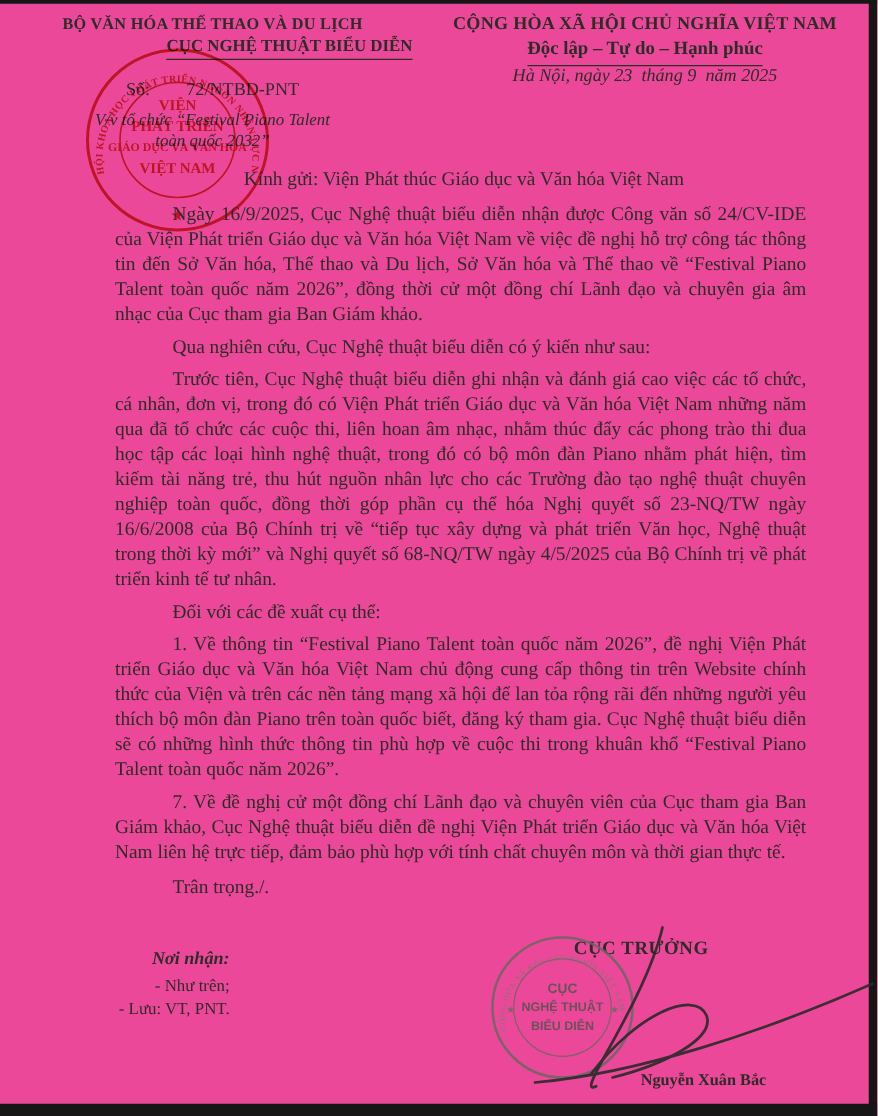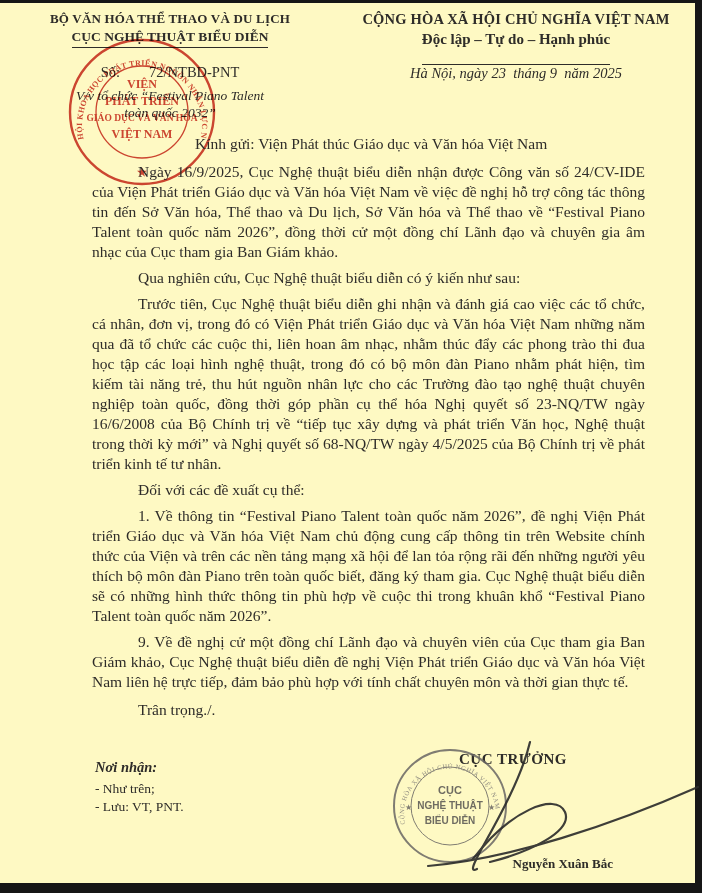--- a/index.html
+++ b/index.html
@@ -1,59 +1,59 @@
 <!DOCTYPE html>
 <html lang="vi"><head>
 <meta charset="utf-8">
 <style>
   html,body{margin:0;padding:0;}
   body{background:#e8e8e8;}
   .page{
     position:relative;
     width:702px;height:893px;
     margin:0 auto;
-    background:#fef9c3;
+    background:#ec4899;
     overflow:hidden;
     font-family:"Liberation Serif","DejaVu Serif",serif;
     color:#2e2c29;
   }
   
   .edge{position:absolute;background:#161616;}
   .edge-top{left:0;top:0;width:702px;height:3px;}
   .edge-right{right:0;top:0;width:7px;height:893px;}
   .edge-bottom{left:0;bottom:0;width:702px;height:10px;}
 
   
   .header{display:flex;padding-top:11px;}
   .header-left{width:320px;text-align:center;padding-left:10px;}
   .header-right{width:372px;text-align:center;}
   .ministry{font-size:13px;font-weight:bold;letter-spacing:.2px;}
-  .department{font-size:13.5px;font-weight:bold;margin-top:2px;}
+  .department{font-size:13.5px;font-weight:bold;margin-top:2px;text-align:right;}
   .department span{display:inline-block;border-bottom:1.4px solid #2e2c29;padding-bottom:2px;}
   .doc-number{font-size:14.5px;margin-top:16px;white-space:pre;}
   .doc-subject{font-size:13.5px;font-style:italic;margin-top:6px;line-height:17px;}
   .national1{font-size:14.5px;font-weight:bold;letter-spacing:.2px;}
   .national2{font-size:15px;font-weight:bold;margin-top:3px;}
-  .national2 span{display:inline-block;border-bottom:1.4px solid #2e2c29;padding-bottom:16px;}
+  .national2 span{display:inline-block;border-bottom:1.4px solid #2e2c29;padding-bottom:4px;}
   .dateline{font-size:14.5px;font-style:italic;white-space:pre;}
 
   
   .stamp-incoming{position:absolute;left:58px;top:28px;mix-blend-mode:multiply;opacity:.92;}
 
   
   .content{position:relative;padding:0 57px 0 92px;margin-top:14px;}
   .kinh-gui{font-size:15.5px;margin-left:103px;margin-bottom:9px;}
   .para{
     font-size:15.5px;line-height:20px;text-align:justify;
     text-indent:46px;margin:0 0 6px 0;
   }
   .closing{margin-top:8px;font-family:Liberation Serif, serif;}
 
   
-  .noi-nhan{position:absolute;left:95px;top:758px;font-size:13.5px;line-height:18px;}
+  .noi-nhan{position:absolute;left:95px;top:758px;font-size:13.5px;line-height:18px;text-align:right;}
   .noi-nhan-label{font-size:14.5px;font-weight:bold;font-style:italic;margin-bottom:4px;}
   .signer-title{position:absolute;left:438px;top:751px;width:150px;text-align:center;
     font-size:15px;font-weight:bold;letter-spacing:.5px;}
   .stamp-official{position:absolute;left:386px;top:742px;opacity:.85;}
   .signature-svg{position:absolute;left:380px;top:728px;}
   .signer-name{position:absolute;left:428px;top:856px;width:185px;text-align:right;
     font-size:13px;font-weight:bold;}
 </style>
 </head>
 <body>
@@ -105,21 +105,21 @@
     </g>
   </svg>
 
   <div class="content">
     <div class="kinh-gui">Kính gửi: Viện Phát thúc Giáo dục và Văn hóa Việt Nam</div>
     <p class="para">Ngày 16/9/2025, Cục Nghệ thuật biểu diễn nhận được Công văn số 24/CV-IDE của Viện Phát triển Giáo dục và Văn hóa Việt Nam về việc đề nghị hỗ trợ công tác thông tin đến Sở Văn hóa, Thể thao và Du lịch, Sở Văn hóa và Thể thao về “Festival Piano Talent toàn quốc năm 2026”, đồng thời cử một đồng chí Lãnh đạo và chuyên gia âm nhạc của Cục tham gia Ban Giám khảo.</p>
     <p class="para">Qua nghiên cứu, Cục Nghệ thuật biểu diễn có ý kiến như sau:</p>
     <p class="para">Trước tiên, Cục Nghệ thuật biểu diễn ghi nhận và đánh giá cao việc các tổ chức, cá nhân, đơn vị, trong đó có Viện Phát triển Giáo dục và Văn hóa Việt Nam những năm qua đã tổ chức các cuộc thi, liên hoan âm nhạc, nhằm thúc đẩy các phong trào thi đua học tập các loại hình nghệ thuật, trong đó có bộ môn đàn Piano nhằm phát hiện, tìm kiếm tài năng trẻ, thu hút nguồn nhân lực cho các Trường đào tạo nghệ thuật chuyên nghiệp toàn quốc, đồng thời góp phần cụ thể hóa Nghị quyết số 23-NQ/TW ngày 16/6/2008 của Bộ Chính trị về “tiếp tục xây dựng và phát triển Văn học, Nghệ thuật trong thời kỳ mới” và Nghị quyết số 68-NQ/TW ngày 4/5/2025 của Bộ Chính trị về phát triển kinh tế tư nhân.</p>
     <p class="para">Đối với các đề xuất cụ thể:</p>
     <p class="para">1. Về thông tin “Festival Piano Talent toàn quốc năm 2026”, đề nghị Viện Phát triển Giáo dục và Văn hóa Việt Nam chủ động cung cấp thông tin trên Website chính thức của Viện và trên các nền tảng mạng xã hội để lan tỏa rộng rãi đến những người yêu thích bộ môn đàn Piano trên toàn quốc biết, đăng ký tham gia. Cục Nghệ thuật biểu diễn sẽ có những hình thức thông tin phù hợp về cuộc thi trong khuân khổ “Festival Piano Talent toàn quốc năm 2026”.</p>
-    <p class="para">9. Về đề nghị cử một đồng chí Lãnh đạo và chuyên viên của Cục tham gia Ban Giám khảo, Cục Nghệ thuật biểu diễn đề nghị Viện Phát triển Giáo dục và Văn hóa Việt Nam liên hệ trực tiếp, đảm bảo phù hợp với tính chất chuyên môn và thời gian thực tế.</p>
+    <p class="para">7. Về đề nghị cử một đồng chí Lãnh đạo và chuyên viên của Cục tham gia Ban Giám khảo, Cục Nghệ thuật biểu diễn đề nghị Viện Phát triển Giáo dục và Văn hóa Việt Nam liên hệ trực tiếp, đảm bảo phù hợp với tính chất chuyên môn và thời gian thực tế.</p>
     <p class="para closing">Trân trọng./.</p>
   </div>
 
   <div class="noi-nhan">
     <div class="noi-nhan-label">Nơi nhận:</div>
     <div>- Như trên;</div>
     <div>- Lưu: VT, PNT.</div>
   </div>
 
   <div class="signer-title">CỤC TRƯỞNG</div>

